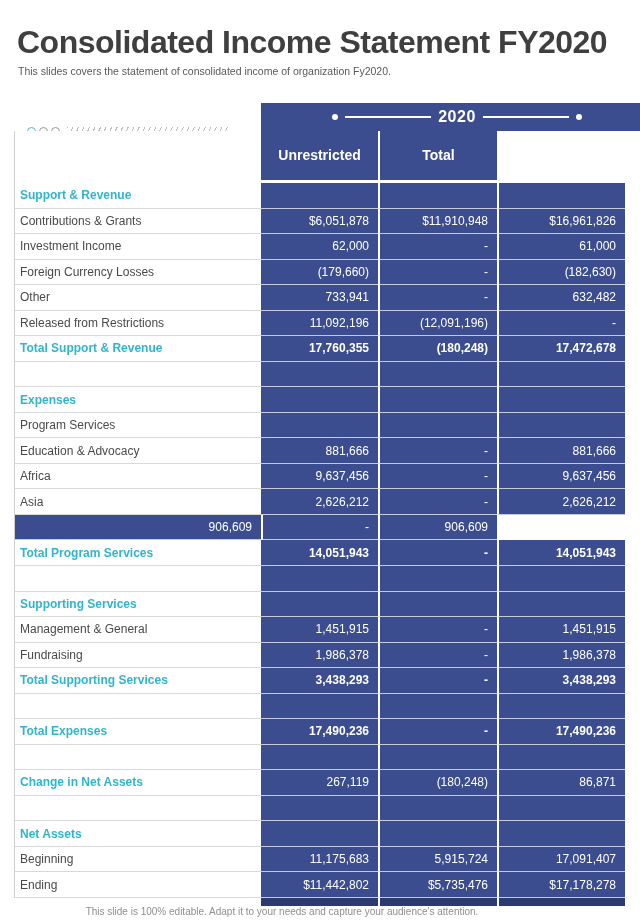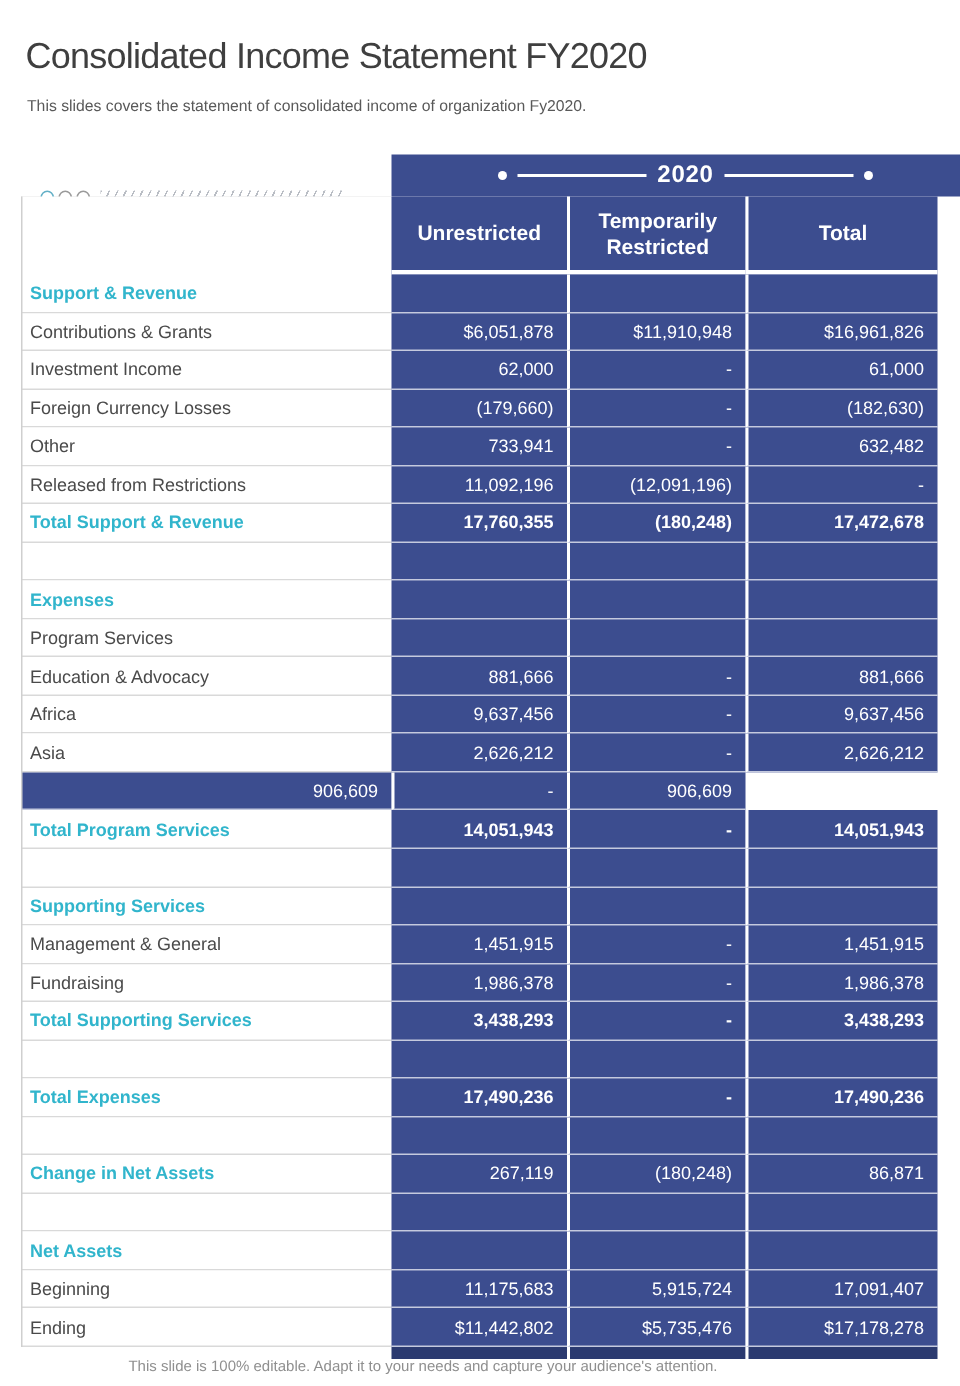--- a/index.html
+++ b/index.html
@@ -2,21 +2,21 @@
 <html style="--cell-blue: #3C4D8F; --footer-bar-blue: #2B3A70; --accent-teal: #31B5CC; --title-text: #3F3F3F; --label-text: #4A4A4A; --border-gray: #CFCFCF;"><head>
 <meta charset="utf-8">
 <style>
   html,body { margin:0; padding:0; background:#fff; }
   .slide {
     position:relative; width:640px; height:924px; background:#fff;
     font-family:"Liberation Sans", sans-serif; overflow:hidden;
   }
   .title {
     position:absolute; left:17px; top:24px;
-    font-size:24px; font-weight:400; letter-spacing:-0.5px;
+    font-size:32px; font-weight:700; letter-spacing:-0.5px;
     color:var(--title-text, #3F3F3F);
   }
   .subtitle {
     position:absolute; left:18px; top:65px;
     font-size:10.5px; color:#595959;
   }
 
   
   .year-band {
     position:absolute; left:261px; top:103px; width:392px; height:28px;
@@ -102,21 +102,20 @@
   <div class="deco-topline"></div>
   <div class="deco-hatch"></div>
   <span class="deco-circle c1"></span>
   <span class="deco-circle c2"></span>
   <span class="deco-circle c3"></span>
 
   <div class="tbl">
     <div class="hrow">
       <div class="h-label"></div>
       <div class="h-cell c1">Unrestricted</div>
-      <div class="h-cell c2">Temporarily Restricted</div>
       <div class="h-cell c3">Total</div>
     </div>
     <div id="tbody">
         <div class="row section">
           <div class="lbl">Support &amp; Revenue</div>
           <div class="val c1"></div>
           <div class="val c2"></div>
           <div class="val c3"></div>
         </div>
         <div class="row item">

